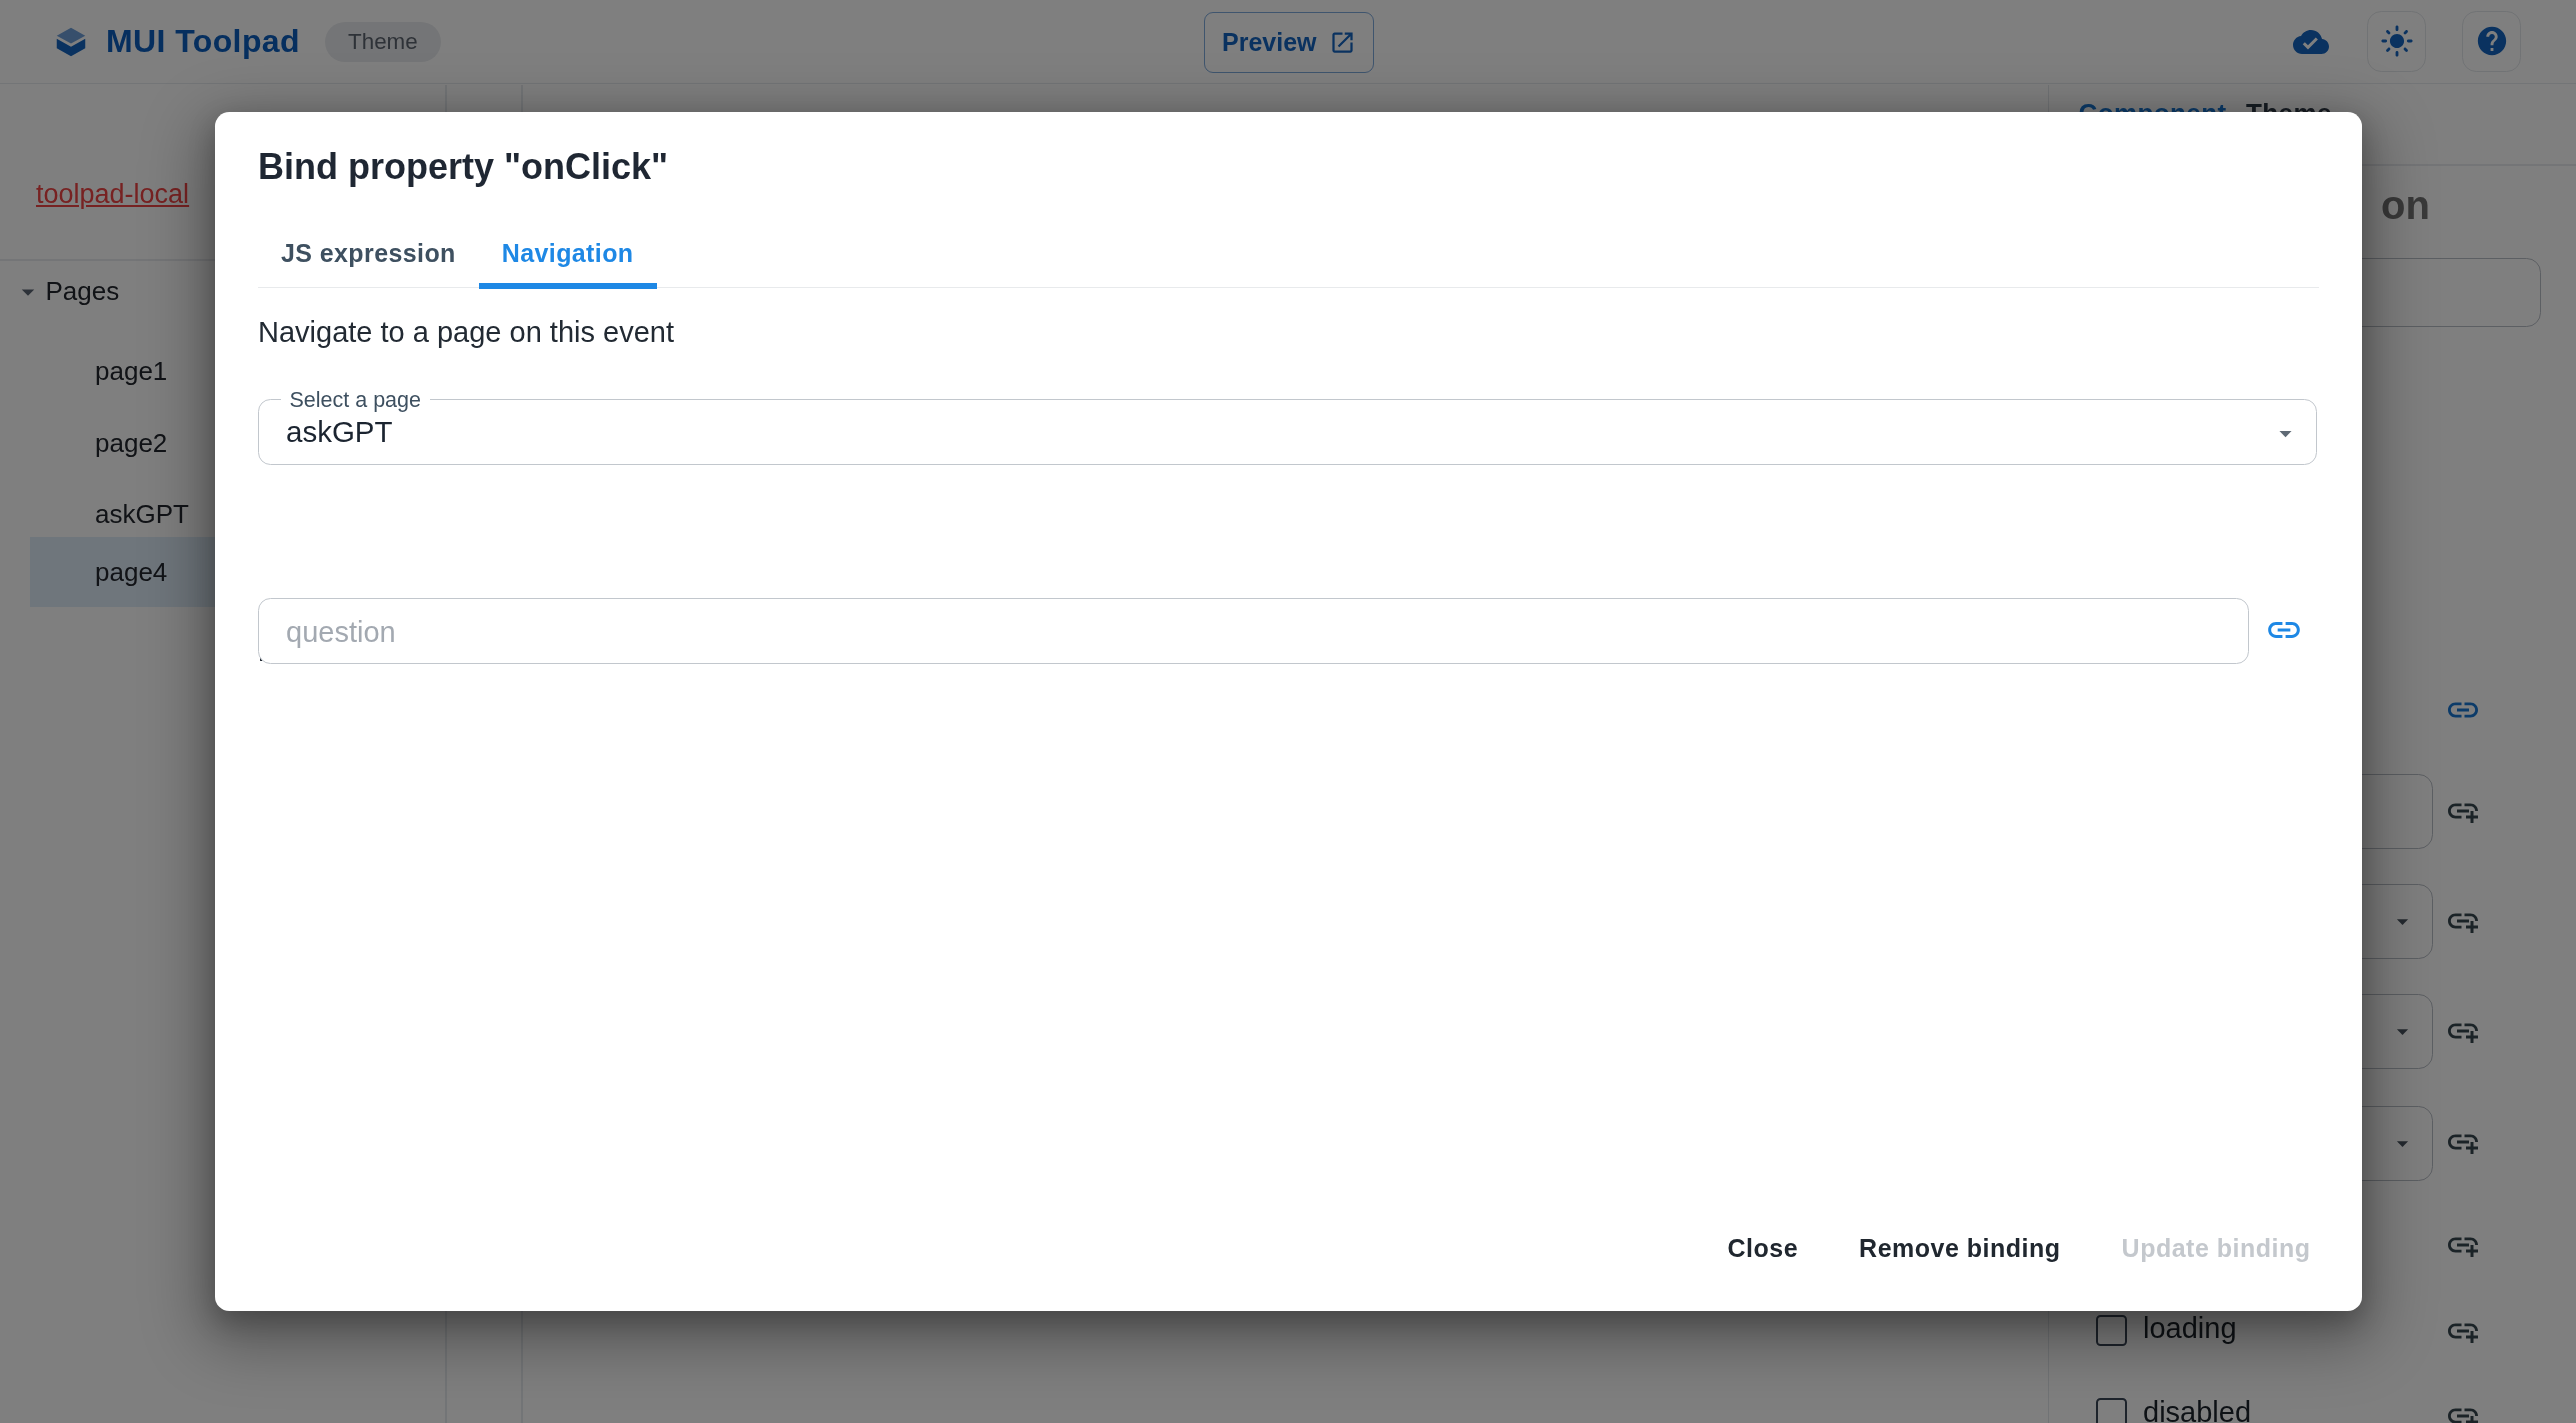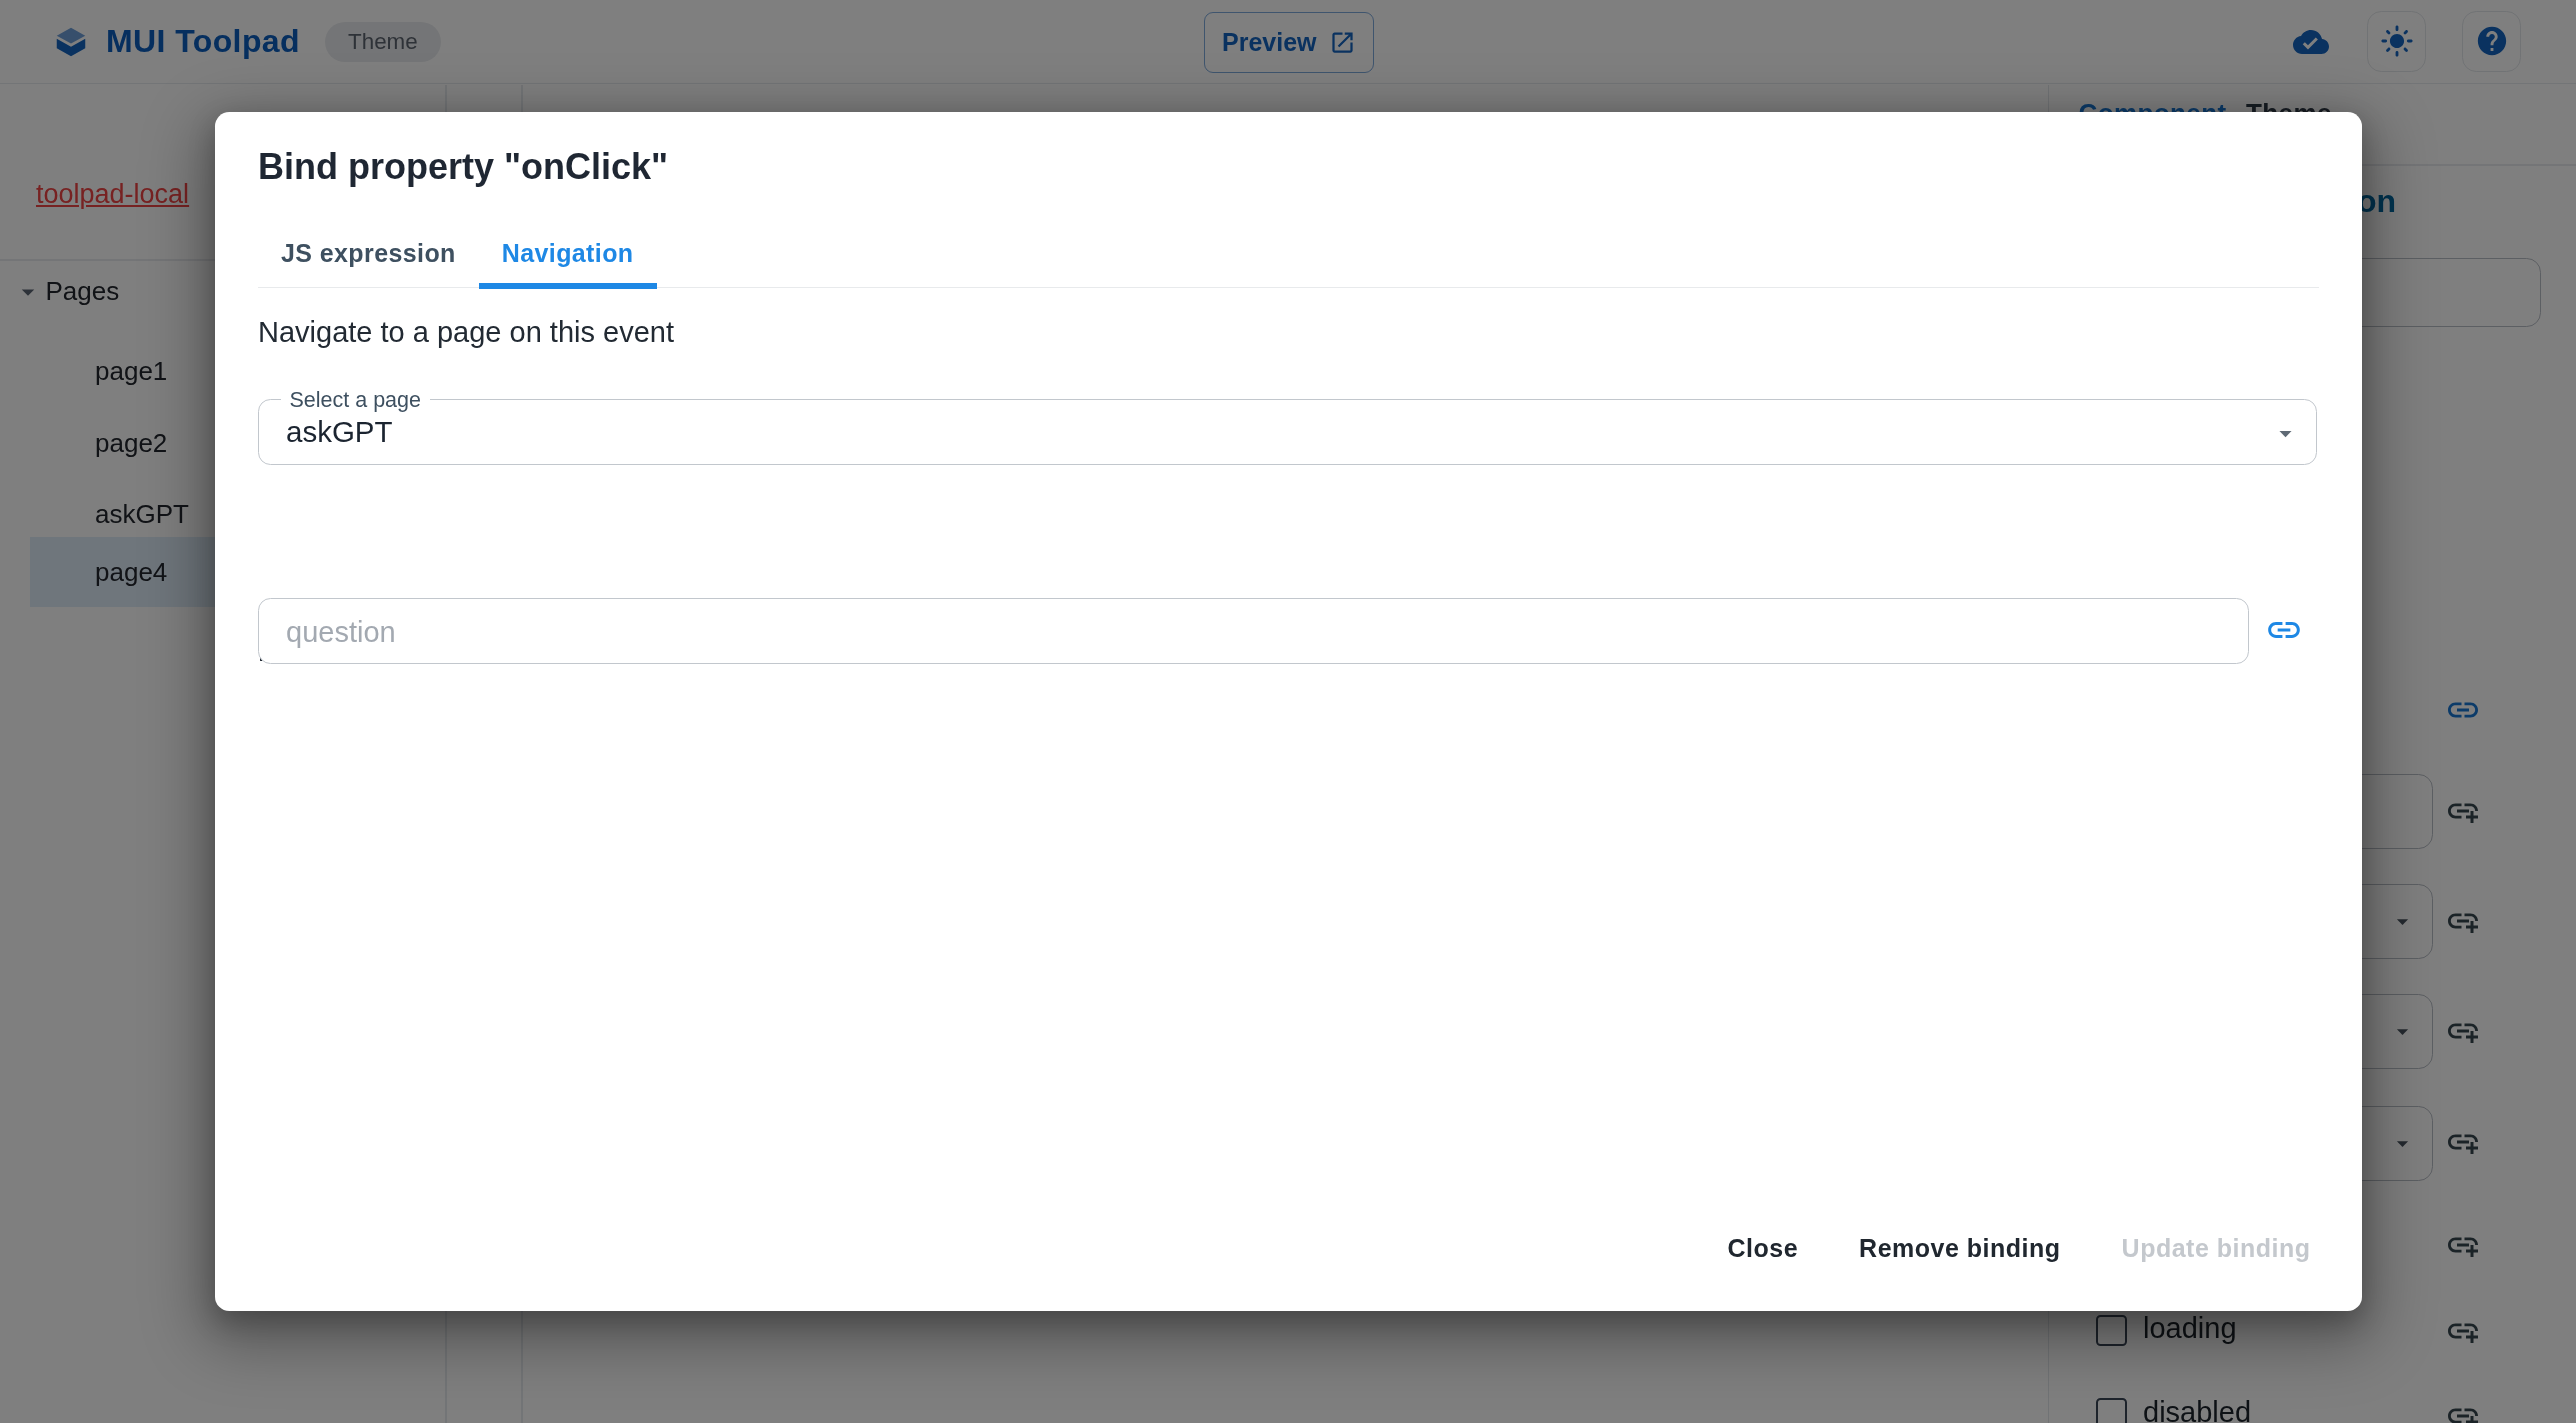--- a/index.html
+++ b/index.html
@@ -27,21 +27,21 @@
   .sb-divider{left:0;top:174px;width:445px;height:1.8px;background:#e9ebee;}
   .pages-row{left:12.5px;top:191px;display:flex;align-items:center;gap:3px;color:#23272e;}
   .pages-label{font-size:26px;}
   .tree-item{left:95px;font-size:26px;color:#23272e;}
   .selected-band{left:29.5px;top:452px;width:416px;height:70px;background:rgba(25,118,210,.14);}
 
   
   #panel{left:2048px;top:85px;width:528px;height:1339px;background:#fff;border-left:1.8px solid #e2e6ea;}
   .panel-tab{top:13.4px;font-size:26px;font-weight:bold;letter-spacing:0.4px;}
   .panel-divider{left:0;top:79px;width:528px;height:1.8px;background:#e9ebee;}
-  .panel-heading{left:308px;top:98px;font-size:32px;font-weight:600;color:#0369a1;}
+  .panel-heading{left:332px;top:98px;font-size:40px;font-weight:600;color:#737373;}
   .pfield{border:1.8px solid #b9bec6;border-radius:14.3px;background:transparent;}
   .addlink{left:396px;width:36px;height:36px;}
   .pcheck{left:47px;width:27px;height:27px;border:2.7px solid #3c4858;border-radius:4.5px;background:transparent;}
   .pcheck-label{left:94px;font-size:29px;color:#1d242c;}
   .drop-arrow{position:absolute;right:16px;top:50%;margin-top:-13.4px;}
 
   
   #backdrop{left:0;top:0;width:2576px;height:1424px;background:rgba(0,0,0,.5);z-index:40;}
   #dialog{left:215px;top:112px;width:2147px;height:1199px;background:#fff;border-radius:14.3px;z-index:50;
           box-shadow:0 19.7px 63px 12.5px rgba(0,0,0,.32),0 10.7px 27px rgba(0,0,0,.22);}

